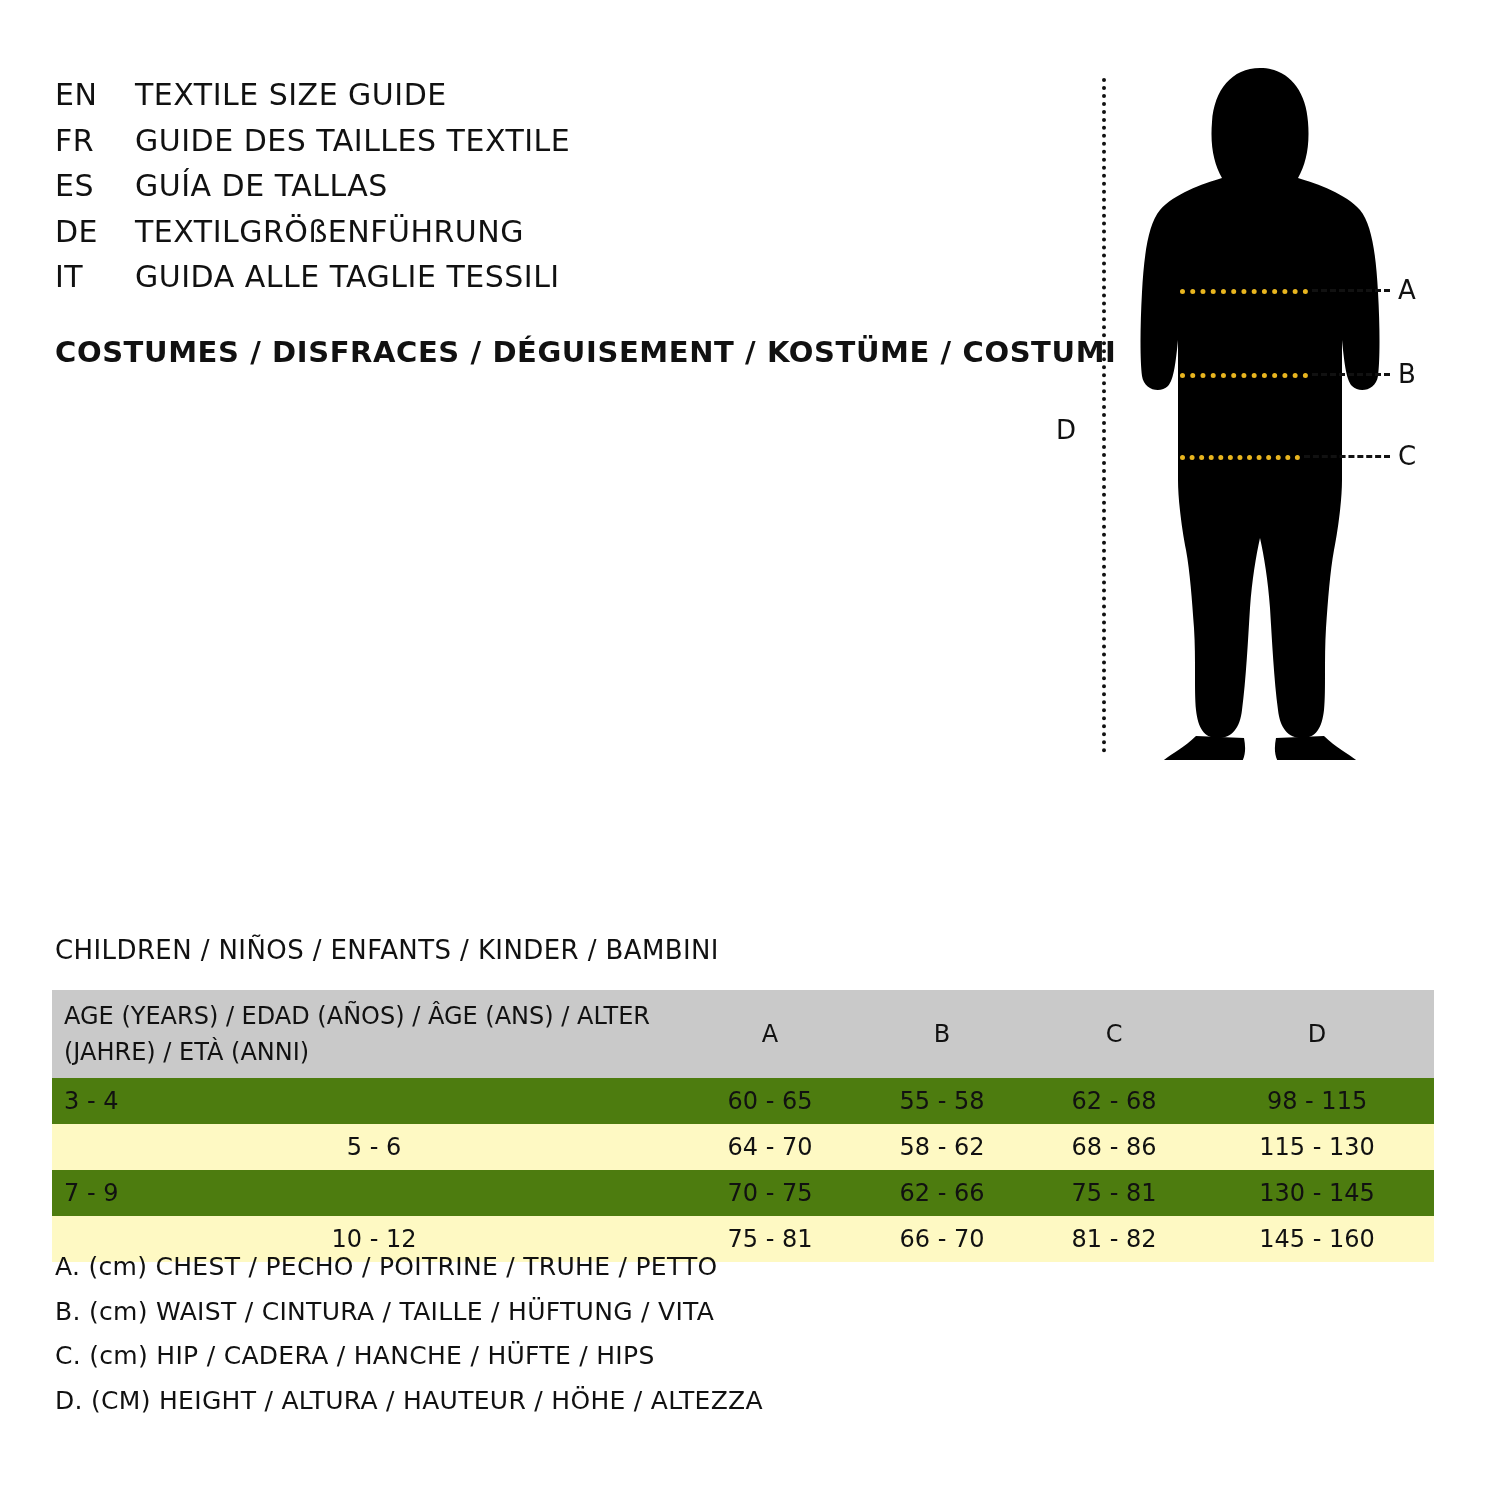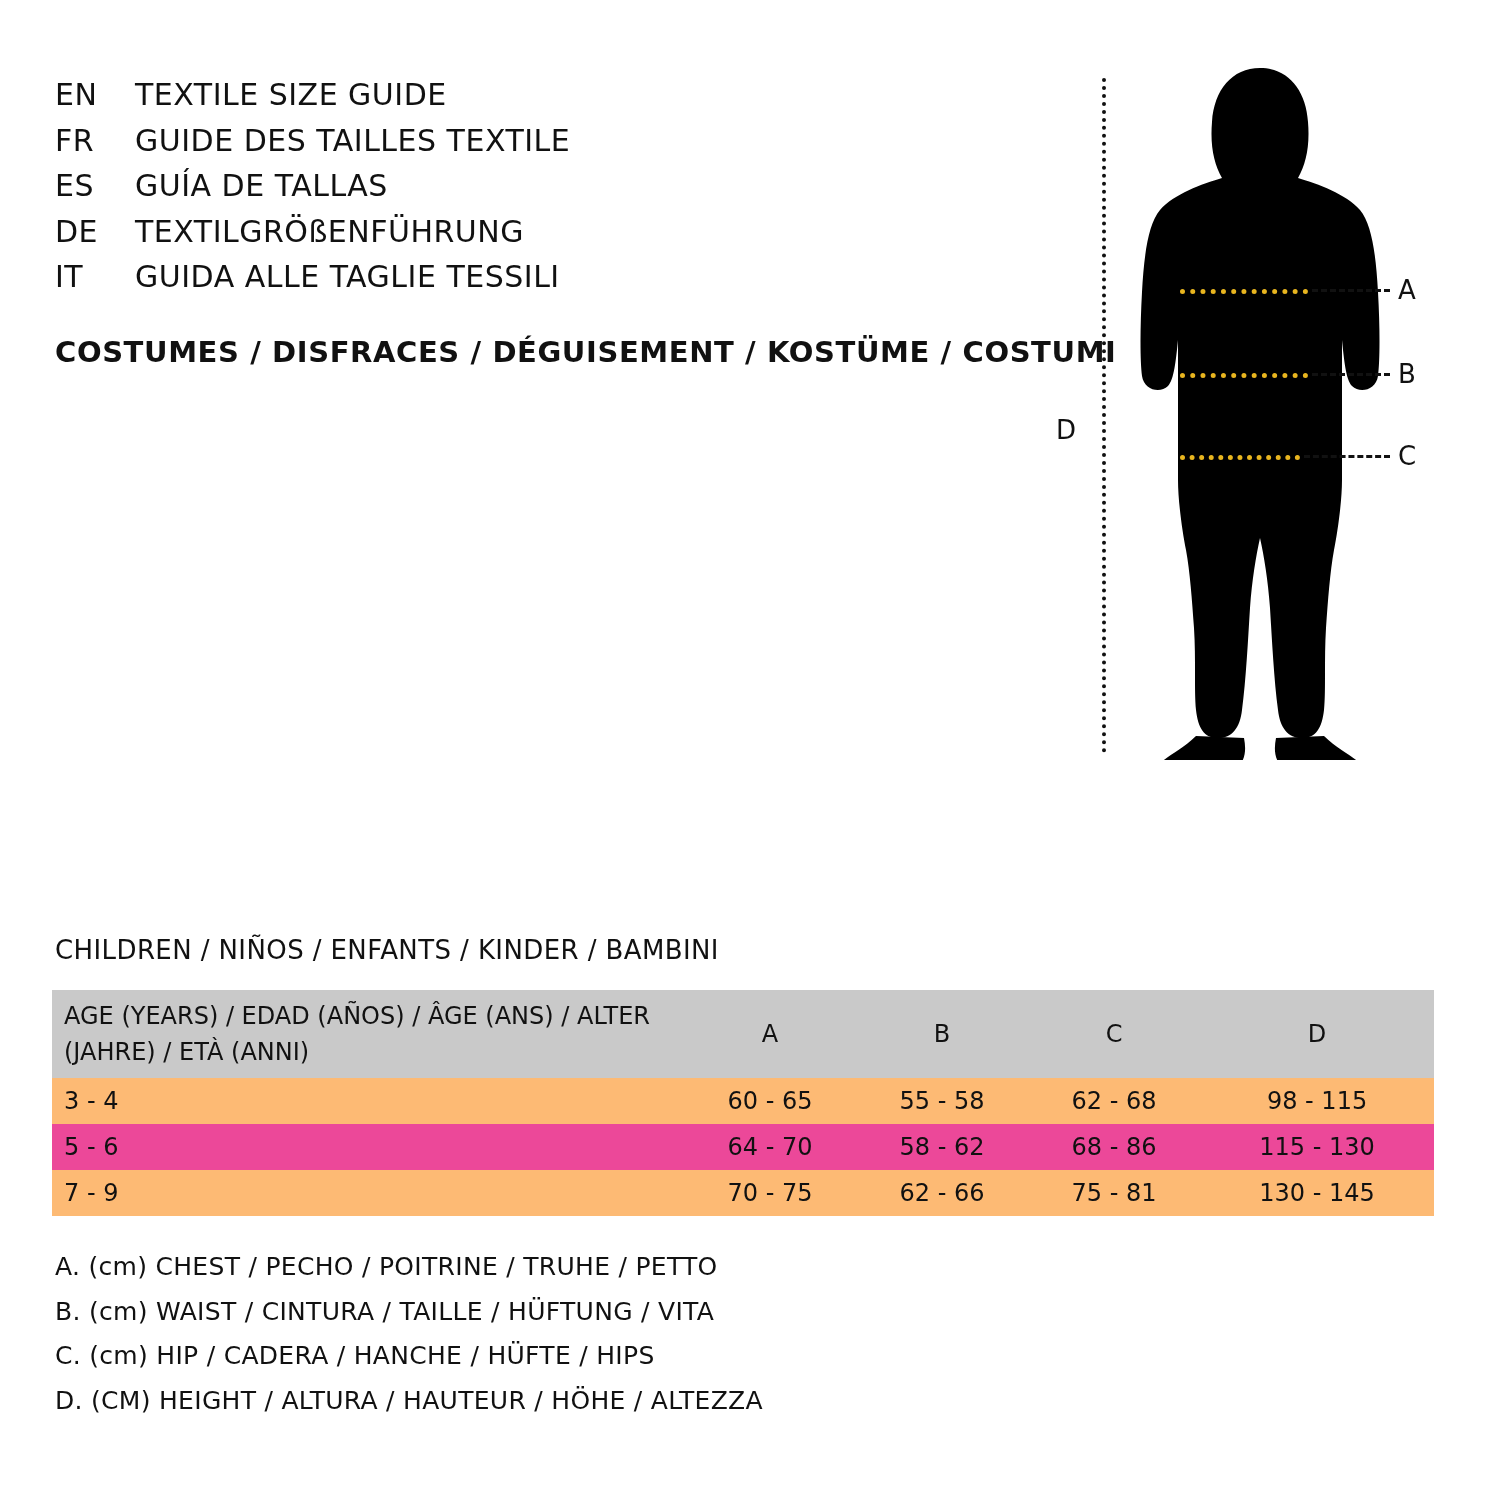--- a/index.html
+++ b/index.html
@@ -128,24 +128,25 @@
   }
   table.size-table td {
     text-align: center;
     padding: 9px 0;
   }
   table.size-table td.age-cell {
     text-align: left;
     padding-left: 12px;
   }
   table.size-table tr.row-odd td {
-    background: #fdba74;
+    background: #4d7c0f;
   }
   table.size-table tr.row-even td {
-    background: #ec4899;
+    background: #fef9c3;
+    text-align: center;
   }
 
   
   .legend {
     position: absolute;
     left: 55px;
     top: 1245px;
     width: 1000px;
   }
   .legend-row {
@@ -270,20 +271,27 @@
       <td>68 - 86</td>
       <td>115 - 130</td>
     </tr>
     <tr class="row-odd">
       <td class="age-cell">7 - 9</td>
       <td>70 - 75</td>
       <td>62 - 66</td>
       <td>75 - 81</td>
       <td>130 - 145</td>
     </tr>
+    <tr class="row-even">
+      <td class="age-cell">10 - 12</td>
+      <td>75 - 81</td>
+      <td>66 - 70</td>
+      <td>81 - 82</td>
+      <td>145 - 160</td>
+    </tr>
   </tbody>
 </table>
 
 <div class="legend">
   <div class="legend-row">A. (cm) CHEST / PECHO / POITRINE / TRUHE / PETTO</div>
   <div class="legend-row">B. (cm) WAIST / CINTURA / TAILLE / HÜFTUNG / VITA</div>
   <div class="legend-row">C. (cm) HIP / CADERA / HANCHE / HÜFTE / HIPS</div>
   <div class="legend-row">D. (CM) HEIGHT / ALTURA / HAUTEUR / HÖHE / ALTEZZA</div>
 </div>
 

